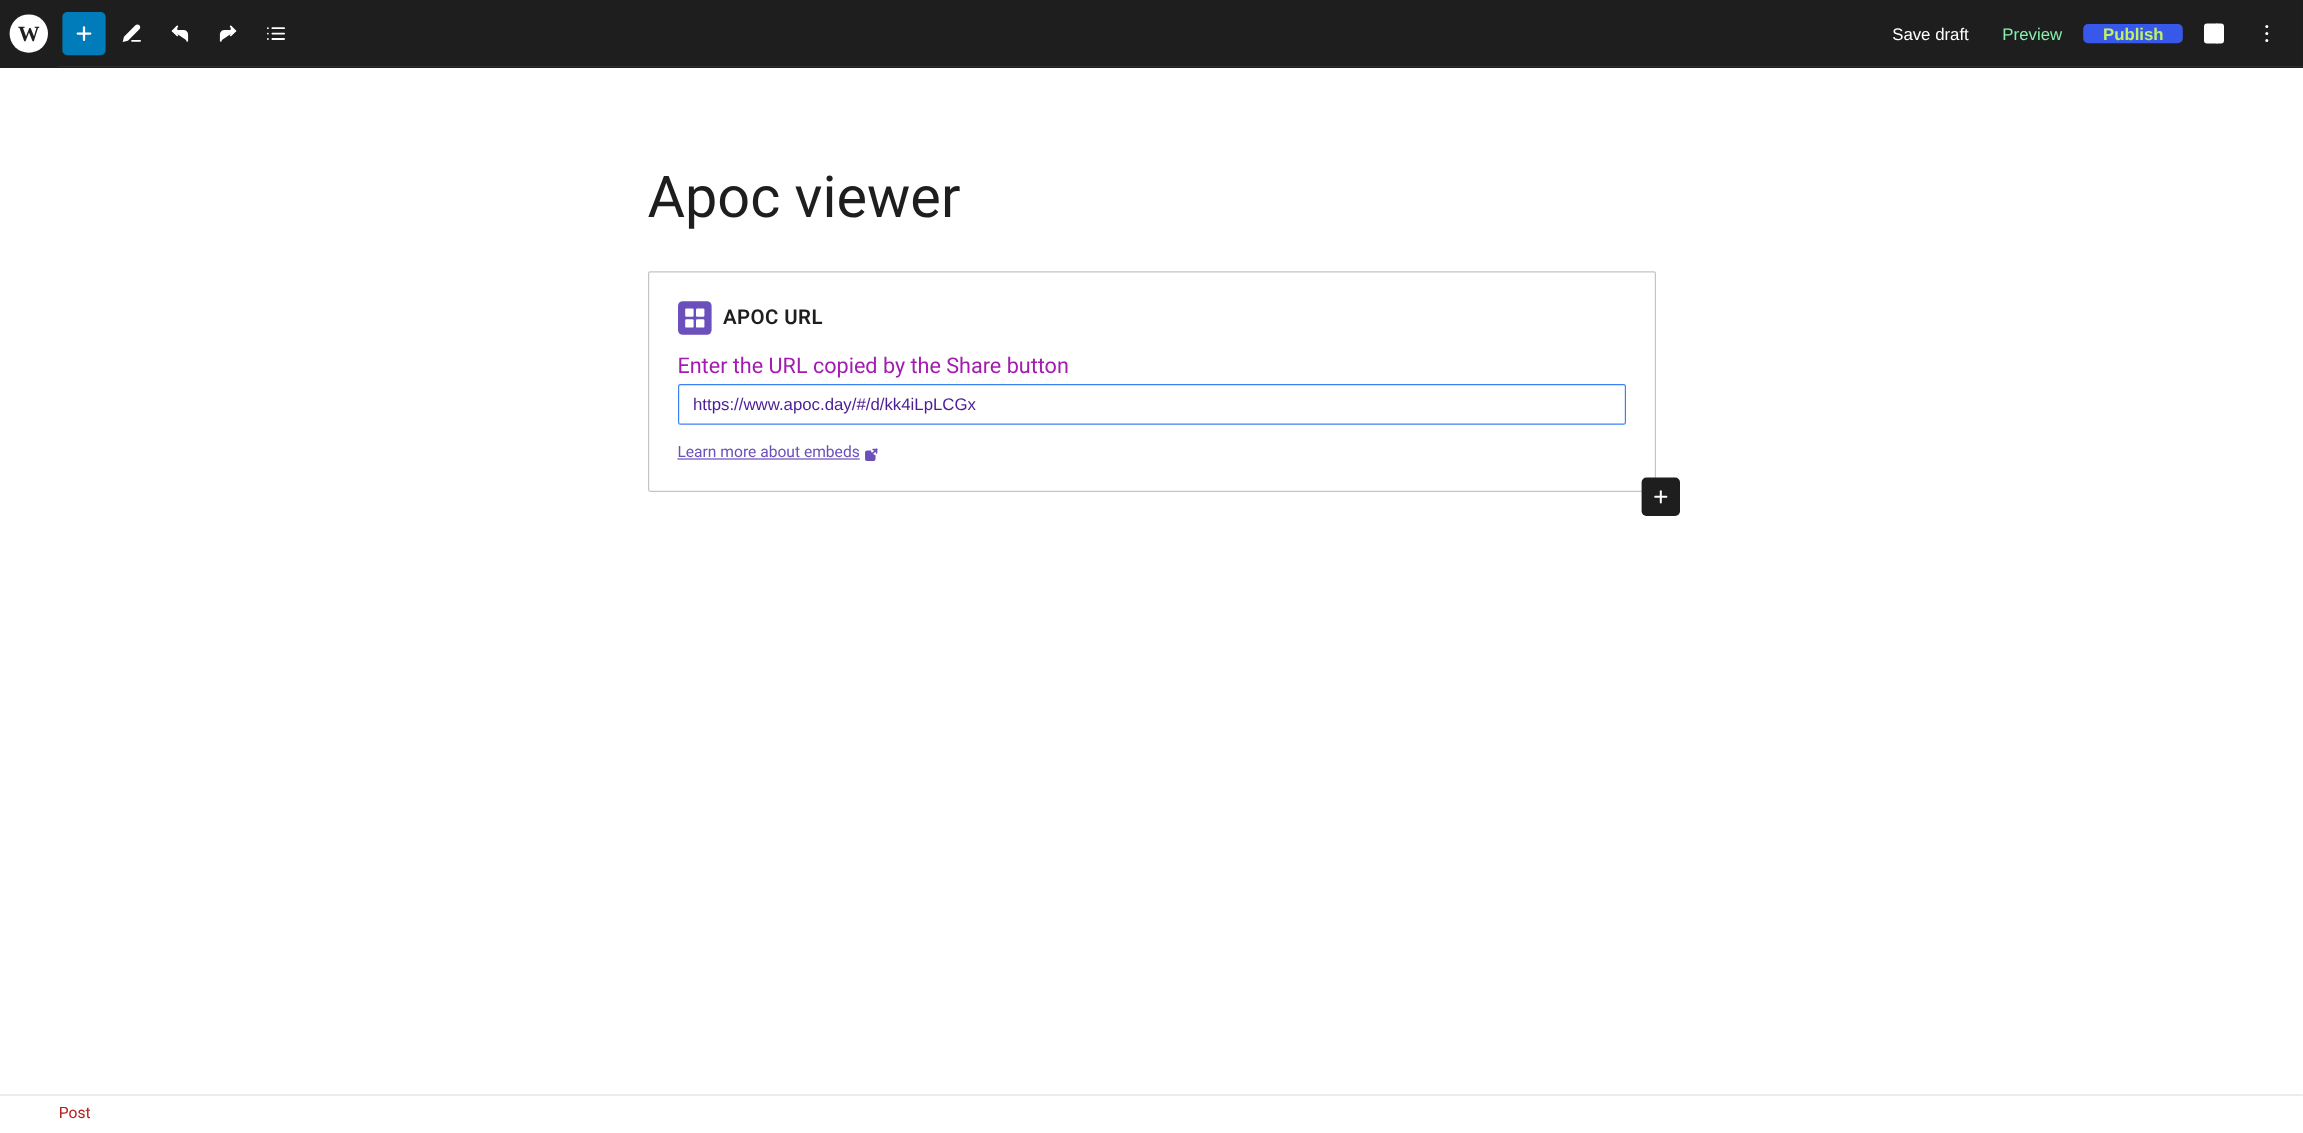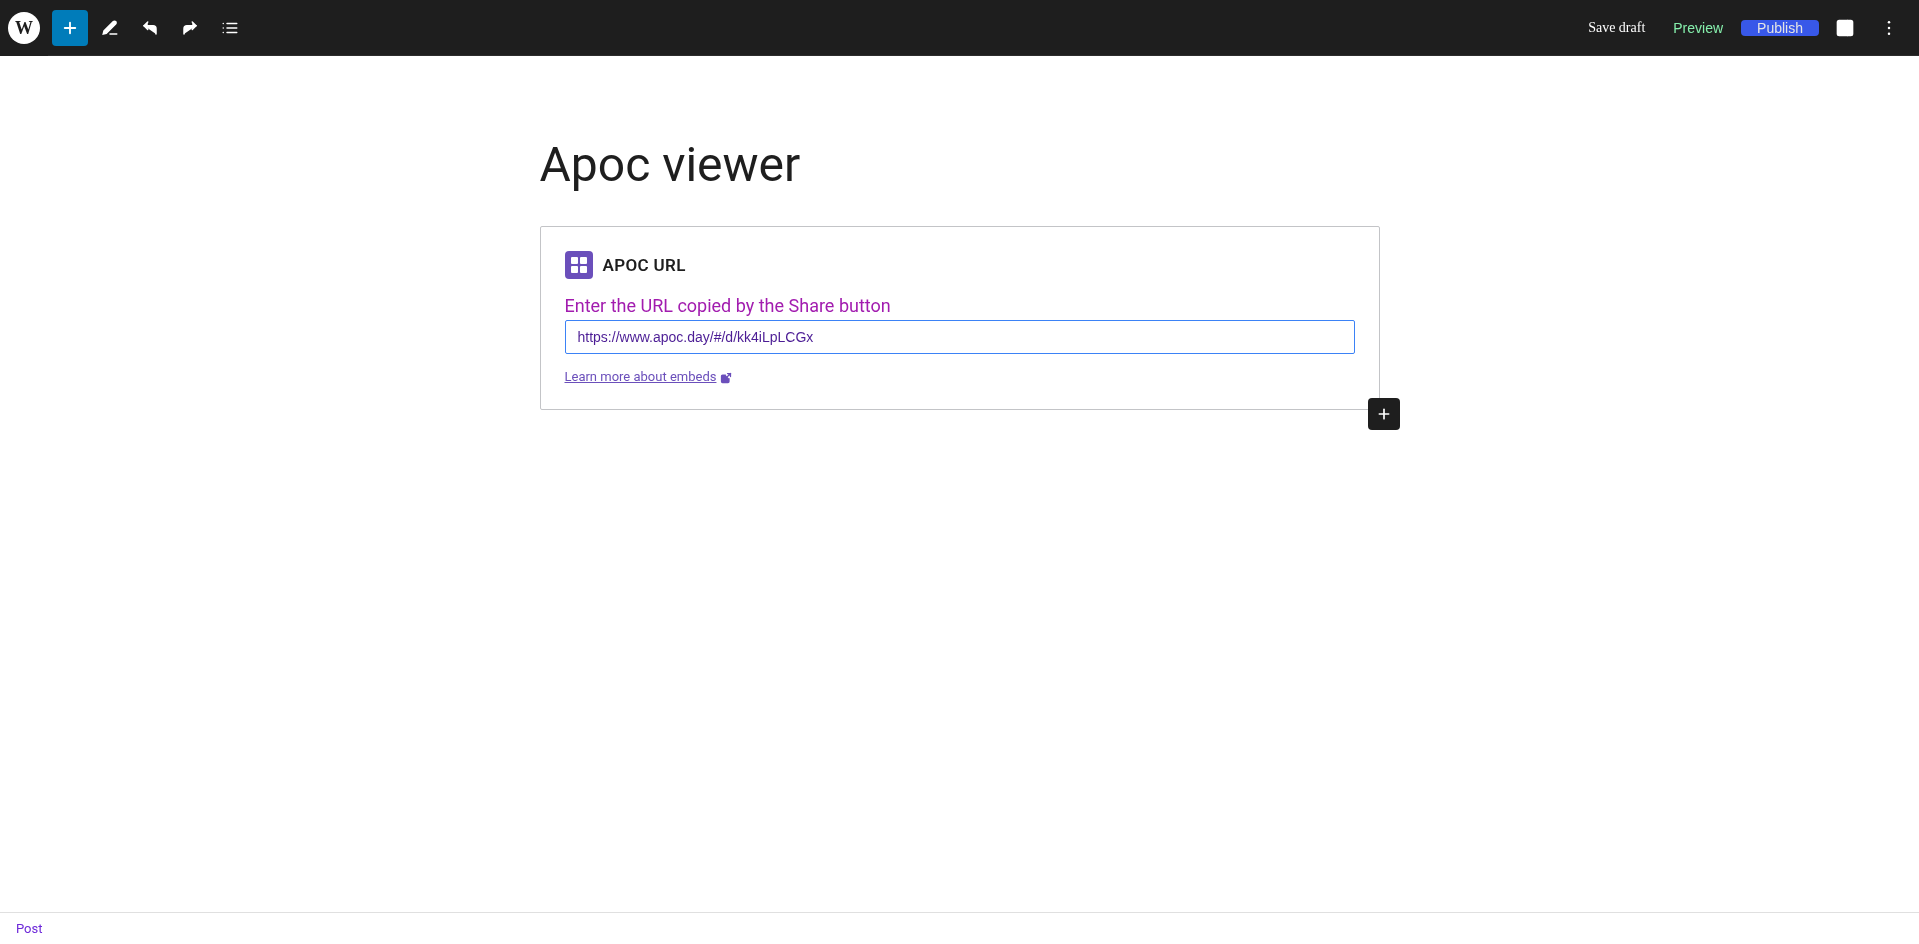--- a/index.html
+++ b/index.html
@@ -93,39 +93,38 @@
 
     .save-draft-btn {
       background: transparent;
       border: none;
       color: #1e1e1e;
       font-size: 14px;
       cursor: pointer;
       padding: 6px 10px;
       border-radius: 4px;
       color: #fff;
-      font-family: Liberation Serif, serif;
     }
 
     .preview-btn {
       background: transparent;
       border: none;
       color: #86efac;
       font-size: 14px;
       cursor: pointer;
       padding: 6px 10px;
       border-radius: 4px;
     }
 
     .publish-btn {
       background: #3858e9;
       border: none;
-      color: #e5e5e5;
+      color: #bef264;
       font-size: 14px;
-      font-weight: 400;
+      font-weight: 700;
       cursor: pointer;
       padding: 0 16px;
       border-radius: 4px;
     }
 
     .settings-btn {
       width: 36px;
       height: 36px;
       border: none;
       background: transparent;
@@ -289,21 +288,22 @@
       height: 32px;
       background: #fff;
       border-top: 1px solid #e0e0e0;
       display: flex;
       align-items: center;
       padding: 0 16px;
     }
 
     .status-text {
       font-size: 13px;
-      color: #6d28d9;
+      color: #b91c1c;
+      margin-left: 33px;
     }
 
     
     svg {
       fill: currentColor;
     }
   </style>
 </head>
 <body>
 

